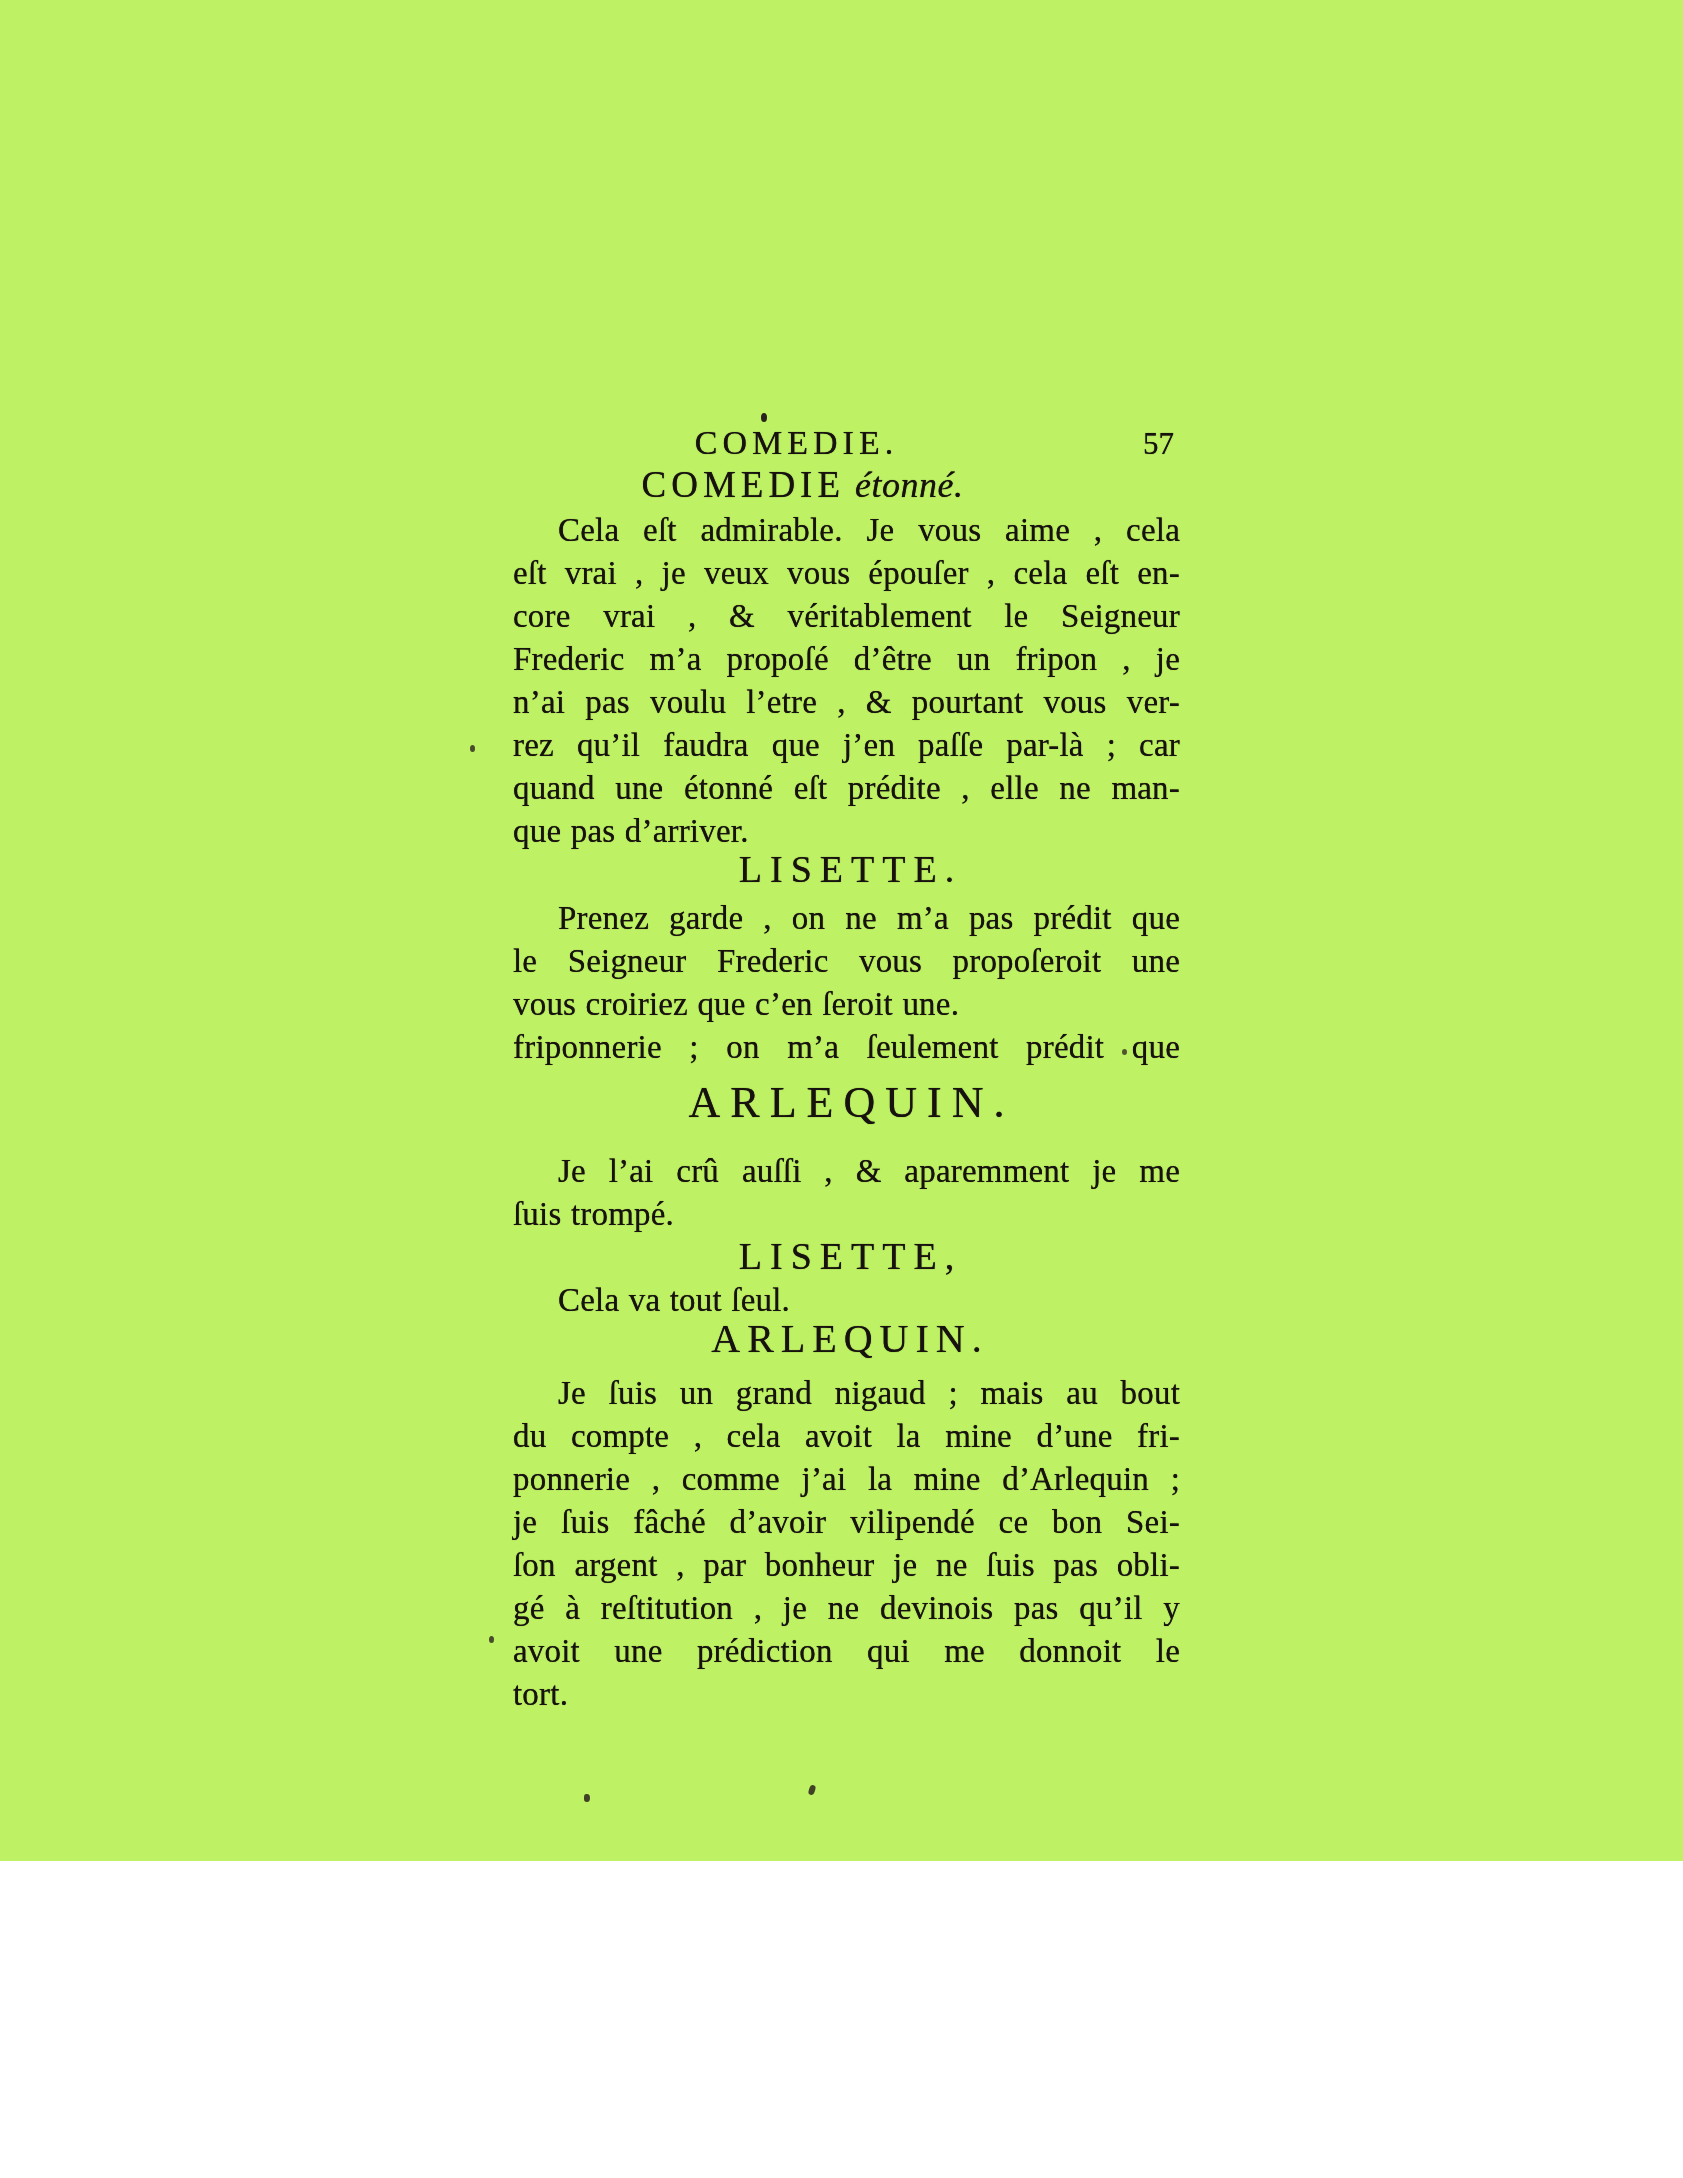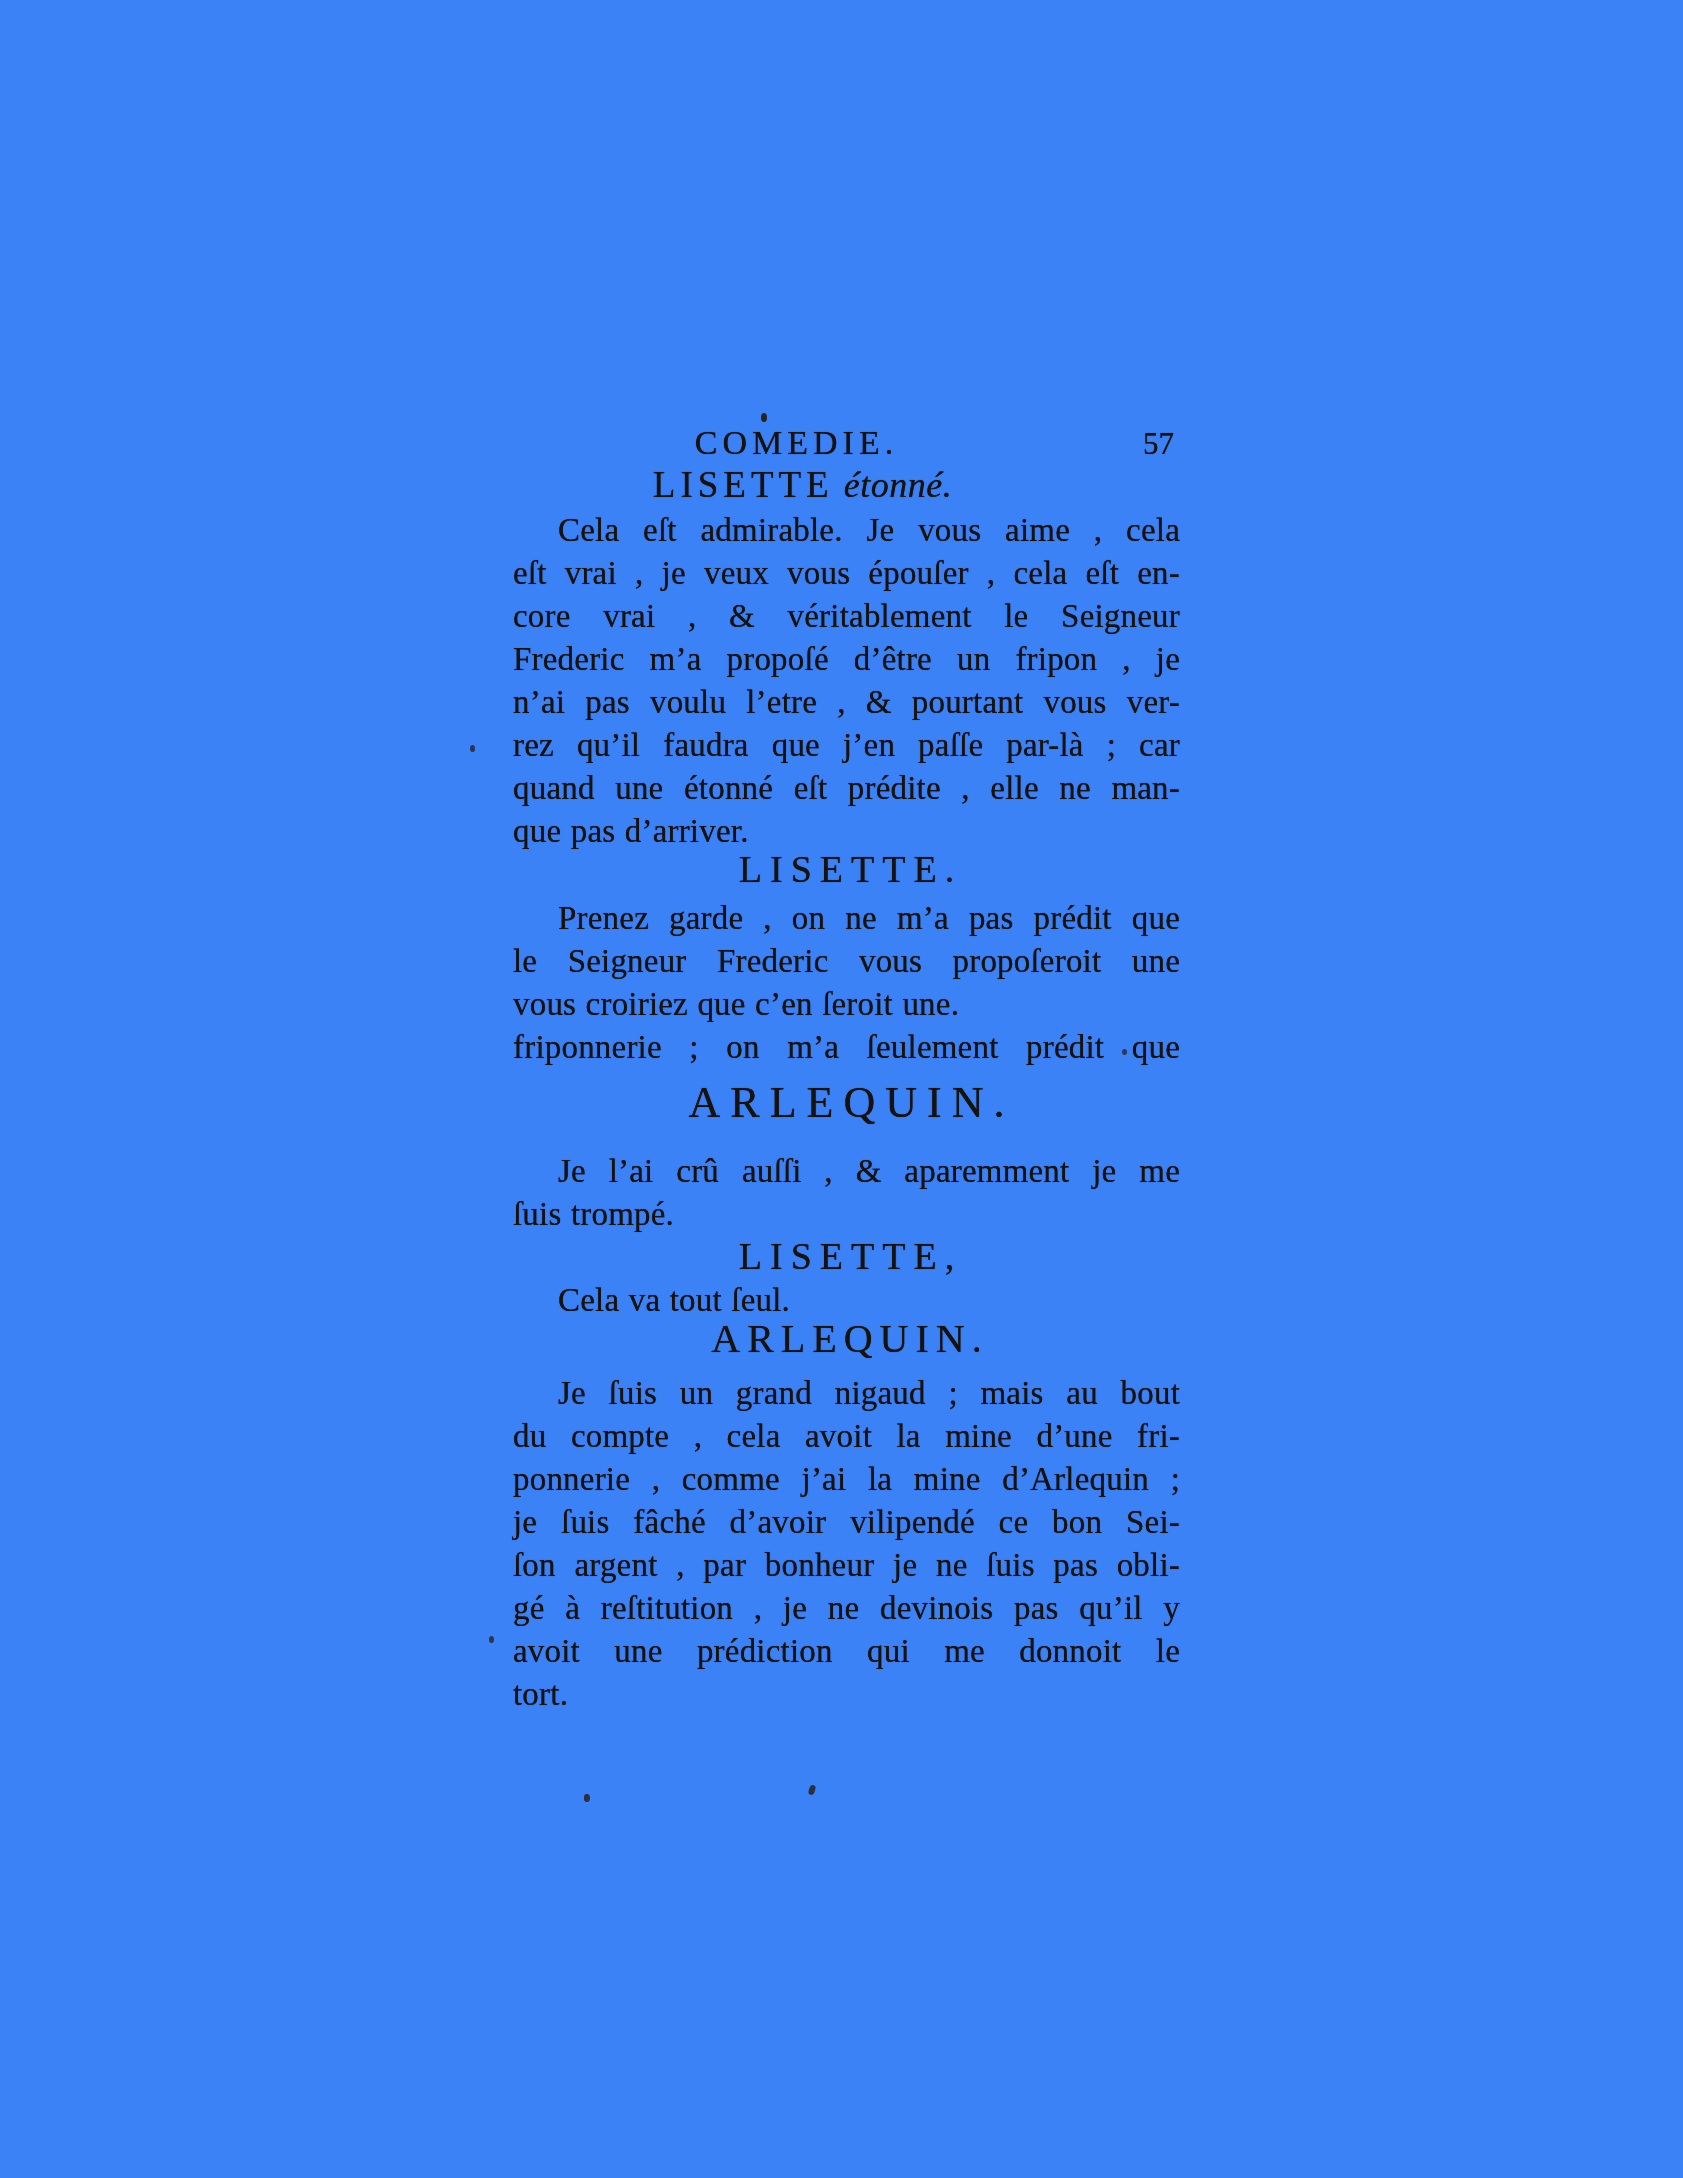--- a/index.html
+++ b/index.html
@@ -1,19 +1,19 @@
 <!DOCTYPE html>
 <html><head>
 <meta charset="utf-8">
 <style>
   html,body{margin:0;padding:0;background:#ffffff;}
   .page{
     position:relative;
-    width:1683px;height:2178px;
-    background:#3b82f6;
+    width:1683px;height:1861px;
+    background:#bef264;
     overflow:hidden;
     font-family:"Liberation Serif", serif;
     color:#17120e;
   }
   
   .abs{position:absolute;left:513px;width:667px;}
   .ln{
     font-size:33px;
     line-height:43px;
     letter-spacing:0.2px;
@@ -59,21 +59,21 @@
 <body>
 
 <div class="page">
 
   <div class="abs header-row">
     <div class="running-title">COMEDIE.</div>
     <div class="folio">57</div>
   </div>
 
   <div class="abs scene-heading">
-    <span class="sh-speaker">LISETTE</span><span class="sh-dir">étonné.</span>
+    <span class="sh-speaker">COMEDIE</span><span class="sh-dir">étonné.</span>
   </div>
 
   <div class="abs" style="top:509px">
     <div class="ln j ind">Cela eſt admirable. Je vous aime , cela</div>
     <div class="ln j">eſt vrai , je veux vous épouſer , cela eſt en-</div>
     <div class="ln j">core vrai , &amp; véritablement le Seigneur</div>
     <div class="ln j">Frederic m’a propoſé d’être un fripon , je</div>
     <div class="ln j">n’ai pas voulu l’etre , &amp; pourtant vous ver-</div>
     <div class="ln j">rez qu’il faudra que j’en paſſe par-là ; car</div>
     <div class="ln j">quand une étonné eſt prédite , elle ne man-</div>

